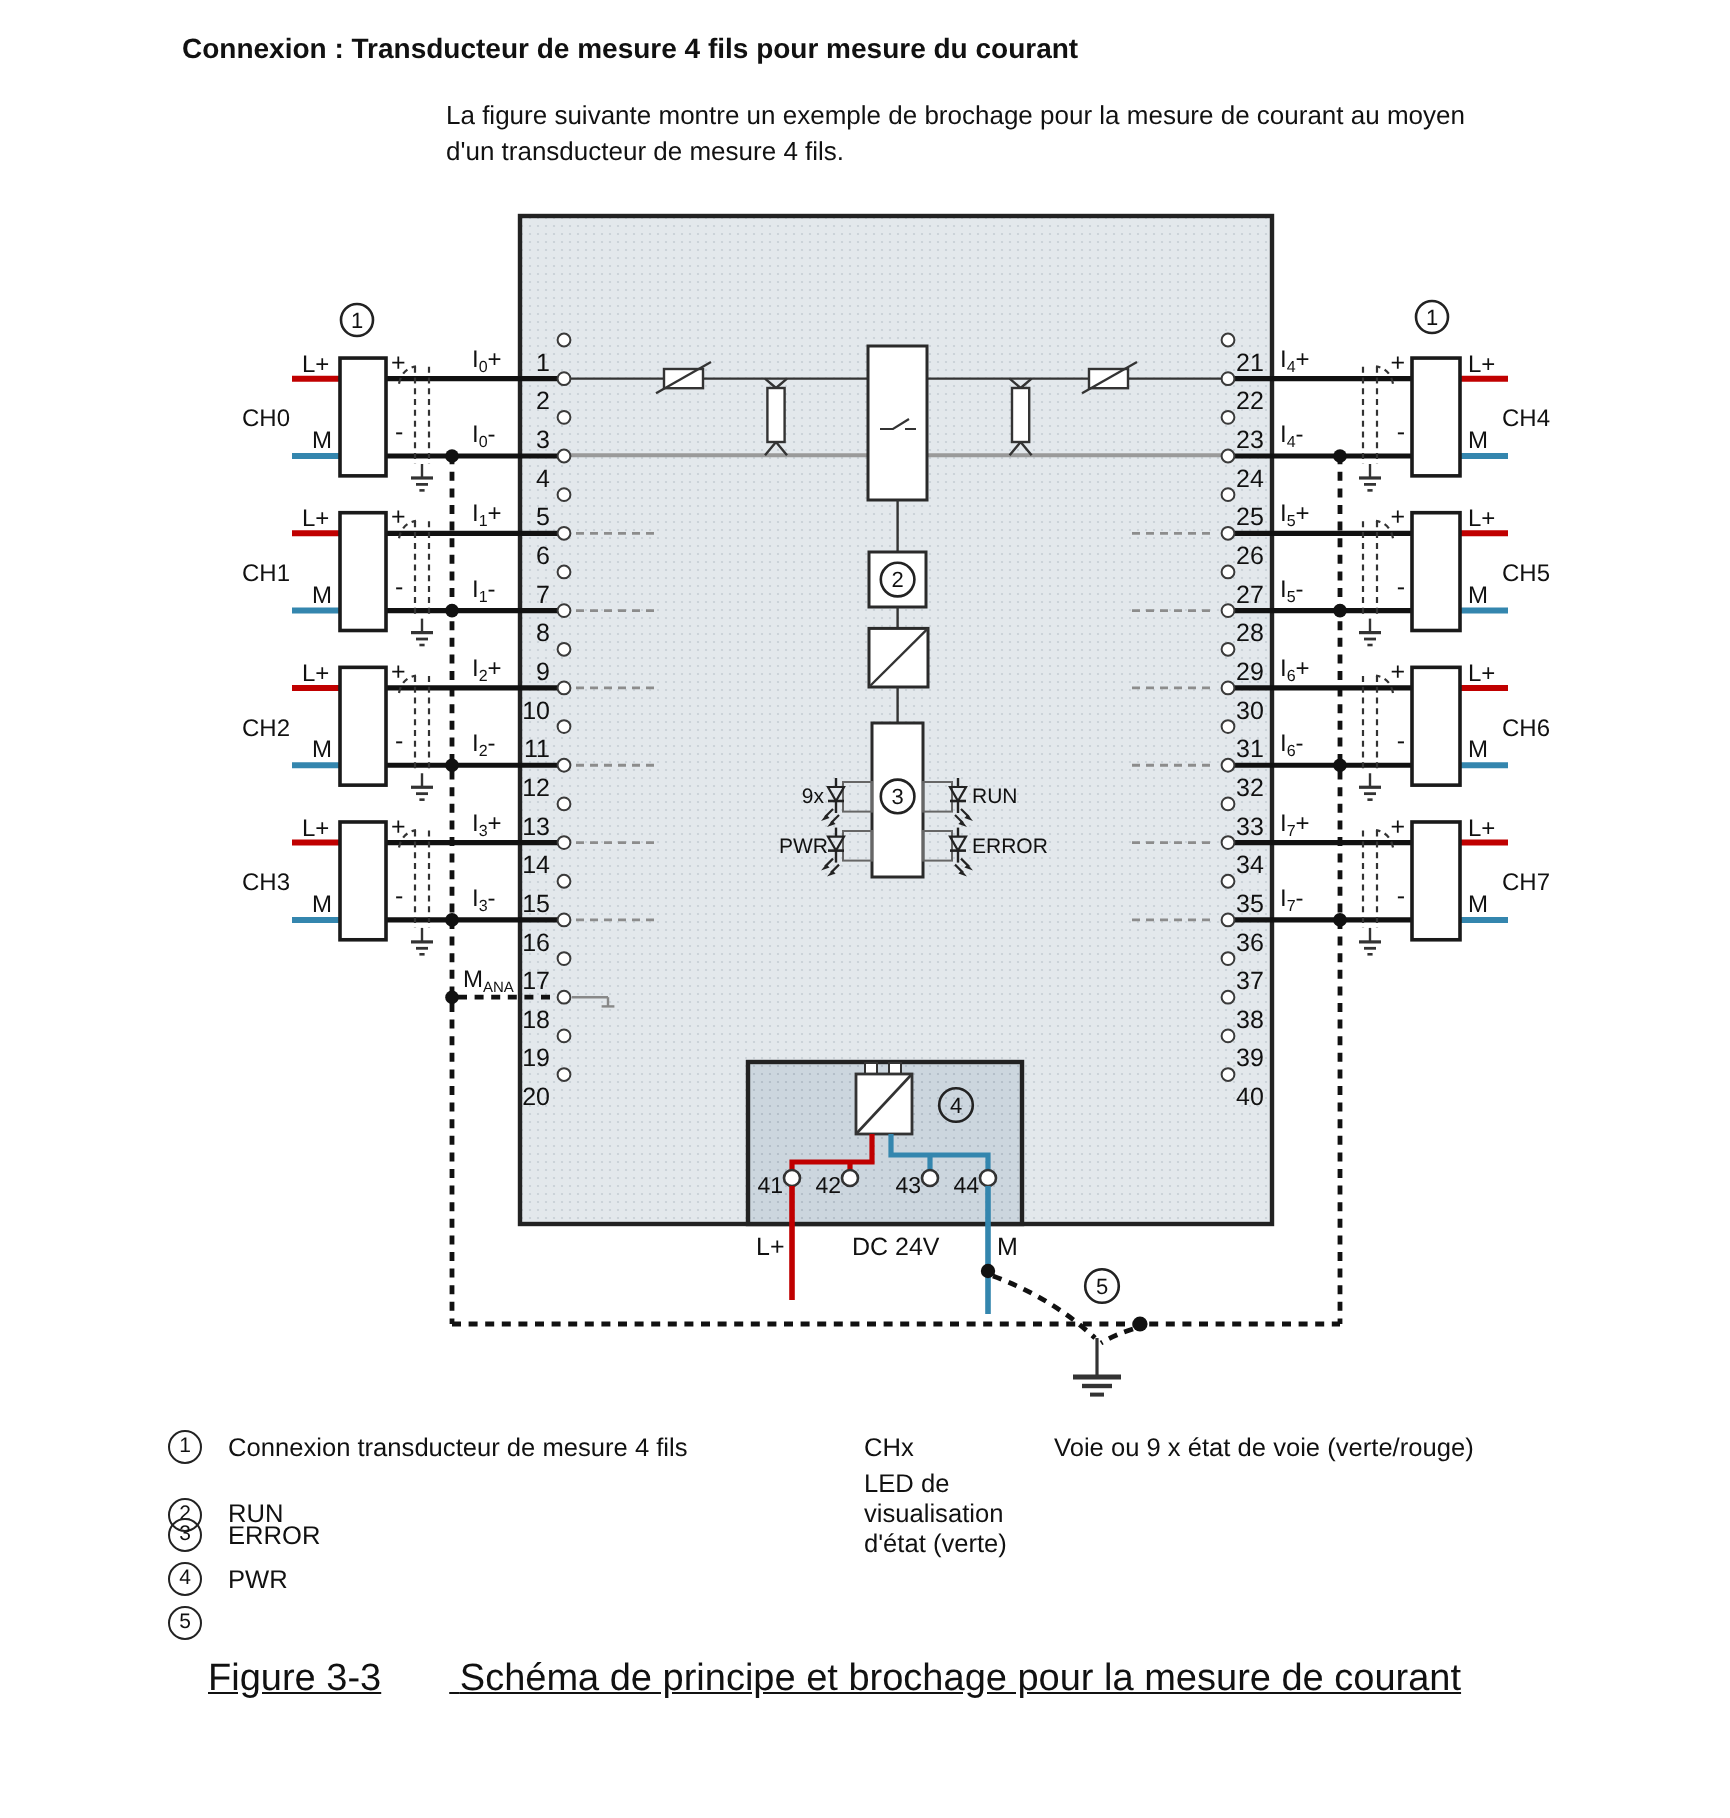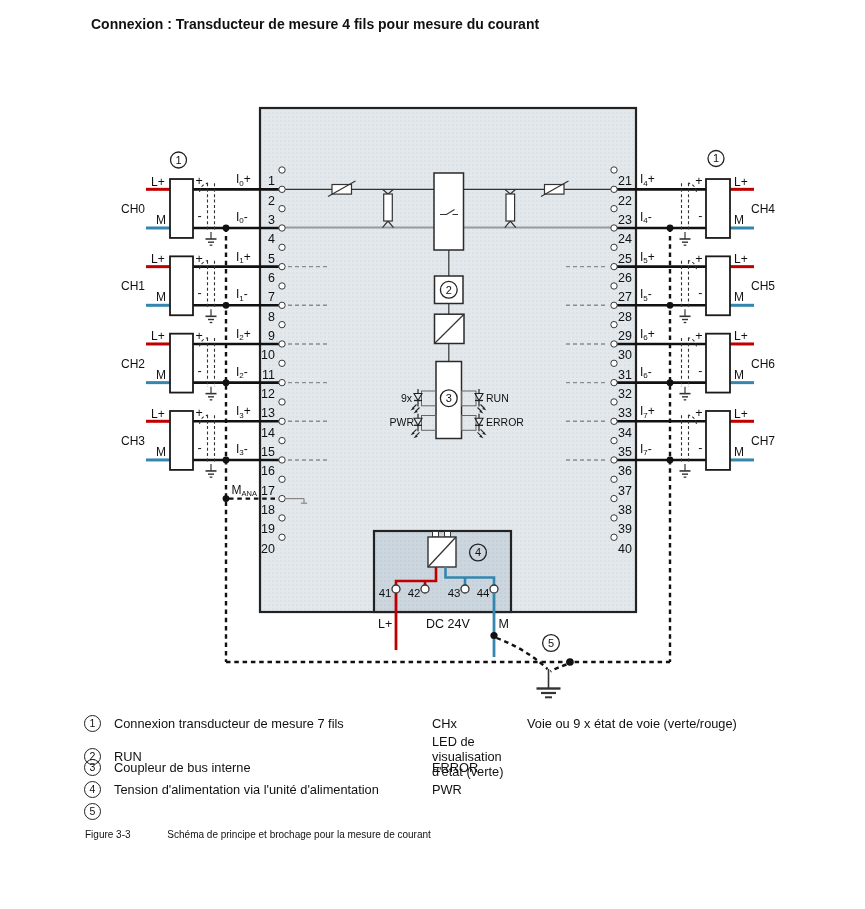--- a/index.html
+++ b/index.html
@@ -28,29 +28,33 @@
   .wbox{fill:#fff;stroke:#2a2a2a;stroke-width:1.5;}
   .bus{stroke:#111;stroke-width:2.4;stroke-dasharray:4.5 3.8;fill:none;}
   .shield{stroke:#333;stroke-width:1.1;stroke-dasharray:3 2.4;fill:none;}
   .earth{stroke:#333;fill:none;}
   .callout{fill:none;stroke:#222;stroke-width:1.3;}
   .ledwire{stroke:#666;stroke-width:1;fill:none;}
   .legend{position:absolute;left:36px;top:712px;width:790px;font-size:12.8px;}
   .legend-row{display:grid;grid-template-columns:30px 318px 95px auto;height:22px;align-items:center;}
   .num-circle{width:15px;height:15px;border:1.2px solid #222;border-radius:50%;
               text-align:center;line-height:14px;font-size:10.5px;display:inline-block;}
-  .caption{position:absolute;left:37px;top:829px;font-size:10px;}
+  .caption{position:absolute;left:56px;top:829px;font-size:19px;text-decoration:underline;}
   .caption .fig{margin-right:34px;}
 </style>
 </head>
 <body>
 
 <div class="page">
 
   <div class="title">Connexion : Transducteur de mesure 4 fils pour mesure du courant</div>
+  <div class="intro">
+    <div>La figure suivante montre un exemple de brochage pour la mesure de courant au moyen</div>
+    <div>d'un transducteur de mesure 4 fils.</div>
+  </div>
 
   <svg width="865" height="909" viewBox="0 0 865 909">
     <defs>
       <pattern id="dotsA" patternUnits="userSpaceOnUse" width="4" height="4">
         <rect width="4" height="4" fill="#e3e8ec"></rect>
         <circle cx="1" cy="1" r="0.55" fill="#c6ced5"></circle>
       </pattern>
       <pattern id="dotsB" patternUnits="userSpaceOnUse" width="4" height="4">
         <rect width="4" height="4" fill="#ccd6de"></rect>
         <circle cx="1" cy="1" r="0.55" fill="#aebac4"></circle>
@@ -452,37 +456,35 @@
         <text x="570" y="533.24" class="pin-num">39</text>
         <circle cx="566" cy="517.9399999999999" r="3.2" class="pinc"></circle>
         <text x="570" y="552.5699999999999" class="pin-num">40</text>
         <circle cx="566" cy="537.27" r="3.2" class="pinc"></circle>
       </g>
     </svg>
 
   <div class="legend">
     <div class="legend-row">
       <span><span class="num-circle">1</span></span>
-      <span>Connexion transducteur de mesure 7 fils</span>
+      <span>Connexion transducteur de mesure 4 fils</span>
       <span>CHx</span>
       <span>Voie ou 9 x état de voie (verte/rouge)</span>
     </div>
     <div class="legend-row">
       <span><span class="num-circle">2</span></span>
       <span>RUN</span>
       <span>LED de visualisation d'état (verte)</span>
     </div>
     <div class="legend-row">
       <span><span class="num-circle">3</span></span>
-      <span>Coupleur de bus interne</span>
       <span>ERROR</span>
     </div>
     <div class="legend-row">
       <span><span class="num-circle">4</span></span>
-      <span>Tension d'alimentation via l'unité d'alimentation</span>
       <span>PWR</span>
     </div>
     <div class="legend-row">
       <span><span class="num-circle">5</span></span>
       <span></span>
       <span></span>
     </div>
   </div>
 
   <div class="caption">

